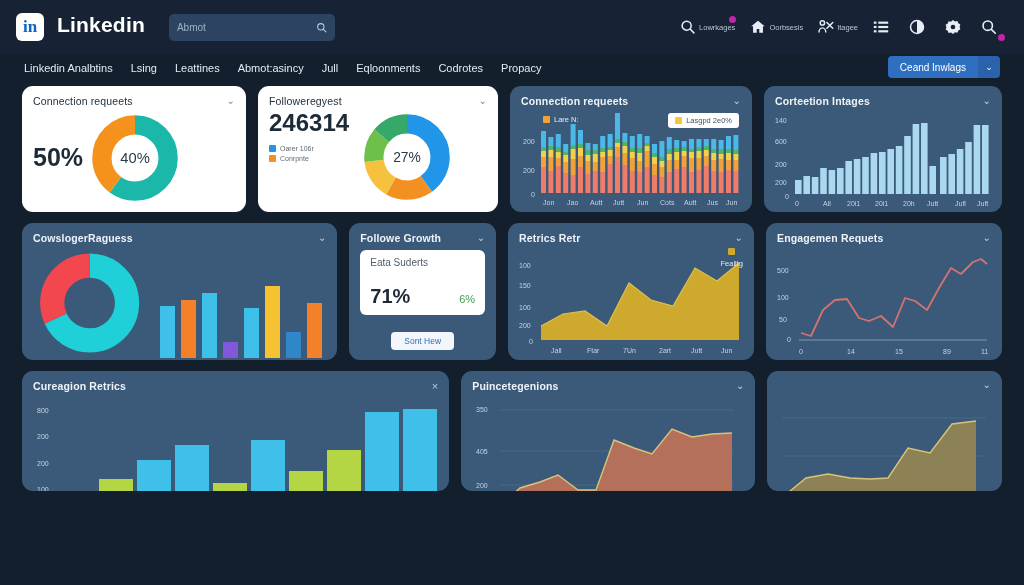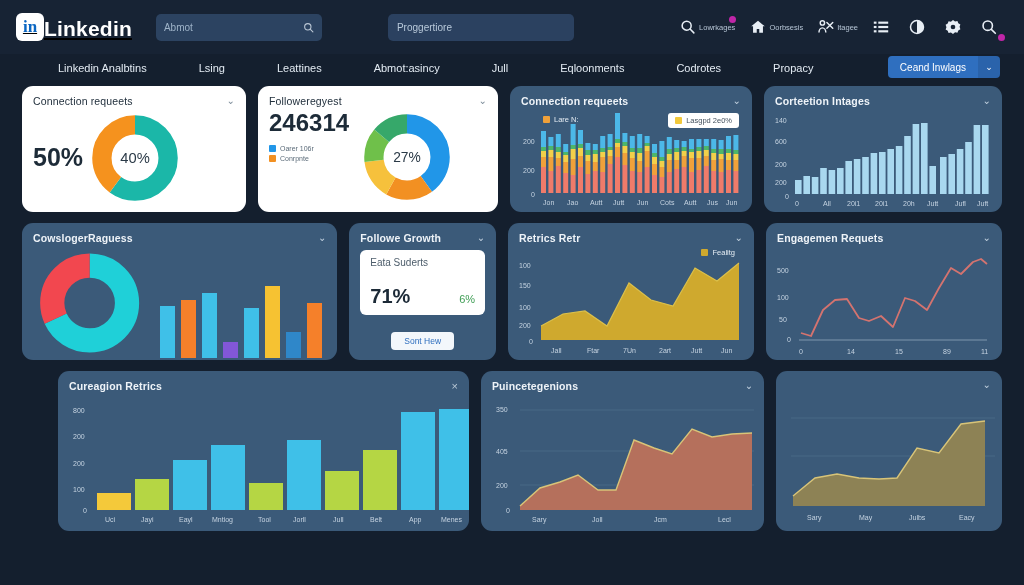--- a/index.html
+++ b/index.html
@@ -11,21 +11,21 @@
   }
 
   
   .topbar {
     height: 54px; width: 100%;
     background: #172334;
     display: flex; align-items: center;
     padding: 0 16px;
     position: relative;
   }
-  .brand { display: flex; align-items: flex-end; gap: 0; text-decoration: underline; }
+  .brand { display: flex; align-items: flex-start; gap: 13px; }
   .li-logo {
     width: 28px; height: 28px; border-radius: 6px;
     background: #ffffff; color: #0a66c2;
     font-weight: bold; font-size: 17px;
     display: flex; align-items: center; justify-content: center;
     font-family: "Liberation Serif", serif;
   }
   .brand-name { color: #ffffff; font-size: 21px; font-weight: bold; letter-spacing: .2px; }
 
   .search-box {
@@ -70,21 +70,21 @@
     position: absolute; width: 7px; height: 7px; border-radius: 50%;
     background: #c026a8; top: -2px; right: -1px;
   }
   .dot-badge.low { top: 16px; right: -3px; }
 
   
   .navrow {
     height: 28px; display: flex; align-items: center;
     padding: 0 24px; gap: 18px; position: relative;
   }
-  .navlink { color: #e3ebf3; font-size: 11px; white-space: nowrap; cursor: pointer; margin-left: 34px; }
+  .navlink { color: #e3ebf3; font-size: 11px; white-space: nowrap; cursor: pointer; }
   .cta {
     position: absolute; right: 24px; top: 2px;
     display: flex; align-items: stretch; height: 22px;
   }
   .cta-main {
     background: #2f6fbf; color: #fff; font-size: 10px;
     padding: 0 12px; display: flex; align-items: center;
     border-radius: 4px 0 0 4px; cursor: pointer; white-space: nowrap;
   }
   .cta-caret {
@@ -163,23 +163,20 @@
   </div>
 
   <div class="search-box">
     <input placeholder="Abmot" style="">
     <svg class="mini-icon" viewBox="0 0 16 16" fill="none" stroke="#dde7f1" stroke-width="1.6">
       <circle cx="7" cy="7" r="4.6"></circle>
         <line x1="10.4" y1="10.4" x2="14.4" y2="14.4" stroke-linecap="round"></line>
     </svg>
   </div>
 
-  <div class="secondary-box">
-    <input placeholder="Proggertiore" style="">
-  </div>
 
   <div class="nav-icons">
     <div class="nav-icon">
       <svg class="glyph" viewBox="0 0 20 20" fill="none" stroke="#e8eef5" stroke-width="1.7">
         <circle cx="8.5" cy="8.5" r="5"></circle>
           <line x1="12.3" y1="12.3" x2="16.5" y2="16.5" stroke-linecap="round"></line>
       </svg>
       <span class="dot-badge"></span>
       <span class="cap">Lowrkages</span>
     </div>
@@ -615,21 +612,21 @@
         <div class="pillbtn">Sont Hew</div>
       </div>
     </div>
 
     <div class="card" style="width:248px;">
       <div class="card-head">
         <span class="card-title">Retrics Retr</span>
         <span class="caret">⌄</span>
       </div>
       <div class="card-body">
-        <div class="chip" style="right:8px;top:0;">
+        <div class="chip" style="right:0;top:0;flex-direction:column;">
           <span class="sw" style="background:#cfa92e"></span>
           <span>Fealitg</span>
         </div>
         <svg width="226" height="110" viewBox="0 0 226 110">
           <text class="axis-txt" x="0" y="20">100</text>
           <text class="axis-txt" x="0" y="40">150</text>
           <text class="axis-txt" x="0" y="62">100</text>
           <text class="axis-txt" x="0" y="80">200</text>
           <text class="axis-txt" x="10" y="96">0</text>
           <g transform="translate(22,0)">
@@ -662,21 +659,21 @@
           <text class="axis-txt" x="22" y="106">0</text>
           <text class="axis-txt" x="70" y="106">14</text>
           <text class="axis-txt" x="118" y="106">15</text>
           <text class="axis-txt" x="166" y="106">89</text>
           <text class="axis-txt" x="204" y="106">11</text>
         </svg>
       </div>
     </div>
   </div>
 
-  <div class="row" style="height:160px;margin-left:36px;">
+  <div class="row" style="height:120px;">
 
     <div class="card" style="width:430px;">
       <div class="card-head">
         <span class="card-title">Cureagion Retrics</span>
         <span class="xclose">×</span>
       </div>
       <div class="card-body">
         <svg width="408" height="130" viewBox="0 0 408 130">
           <text class="axis-txt" x="4" y="17">800</text>
           <text class="axis-txt" x="4" y="43">200</text>

